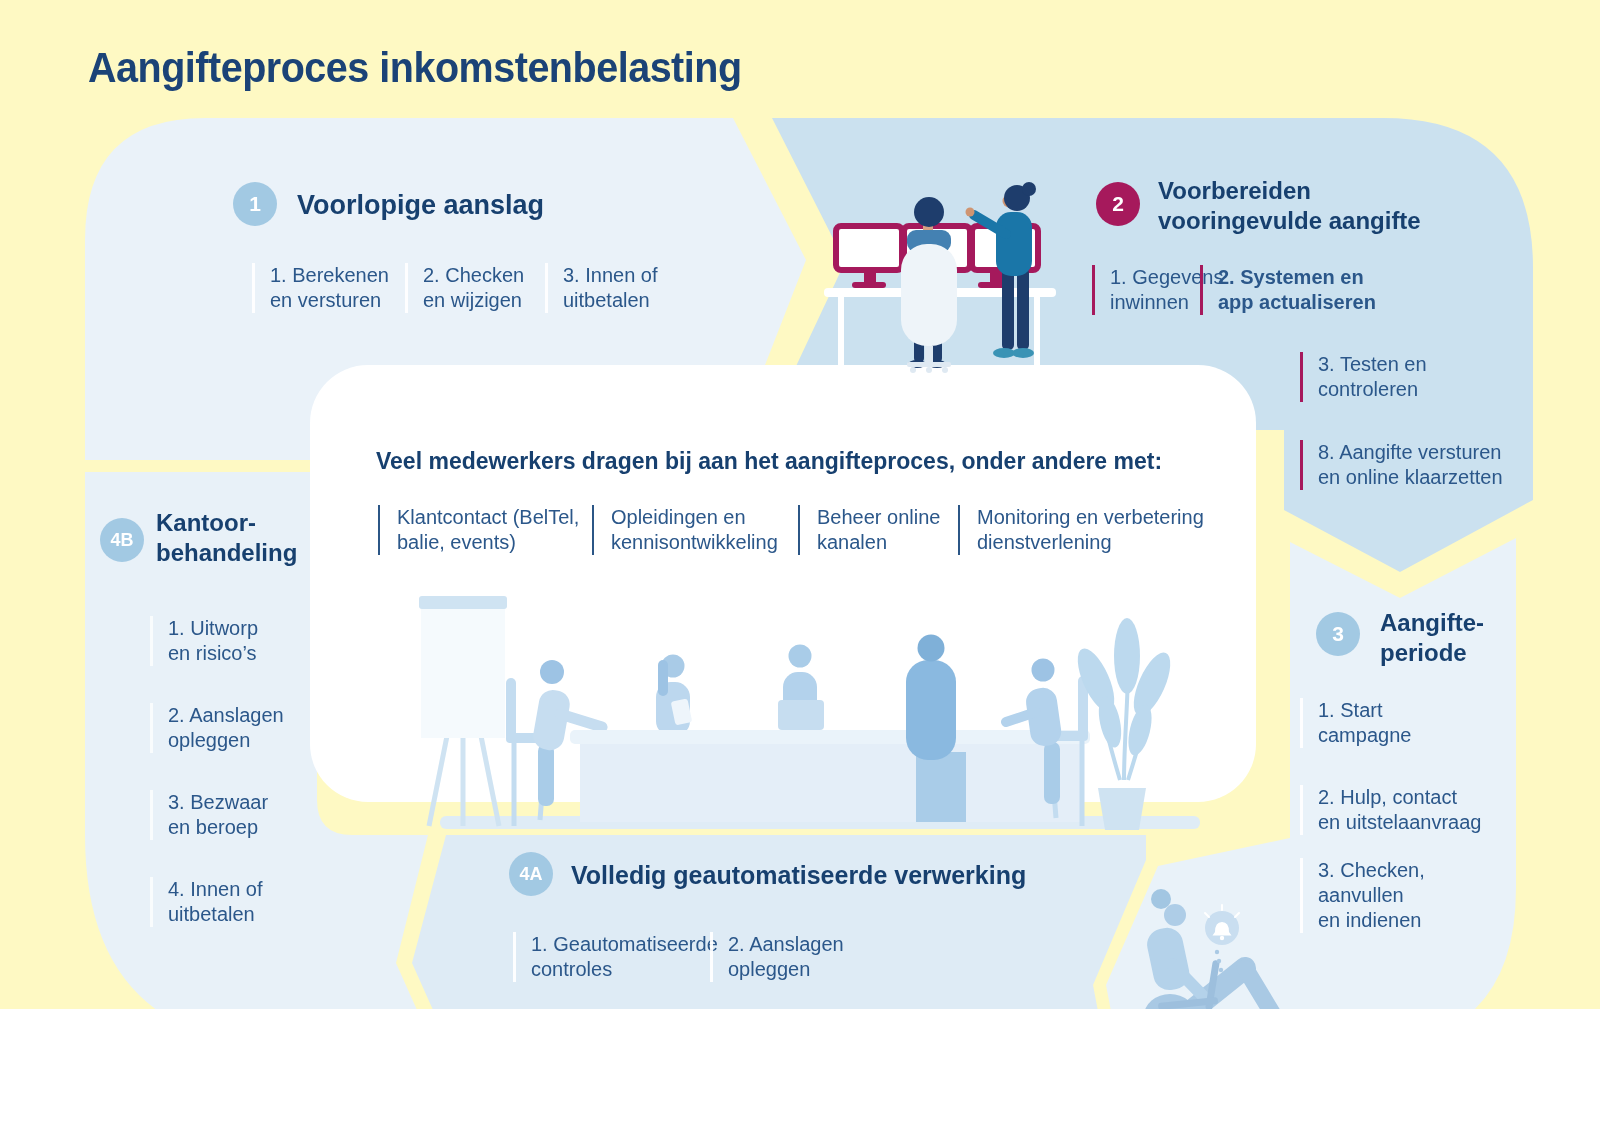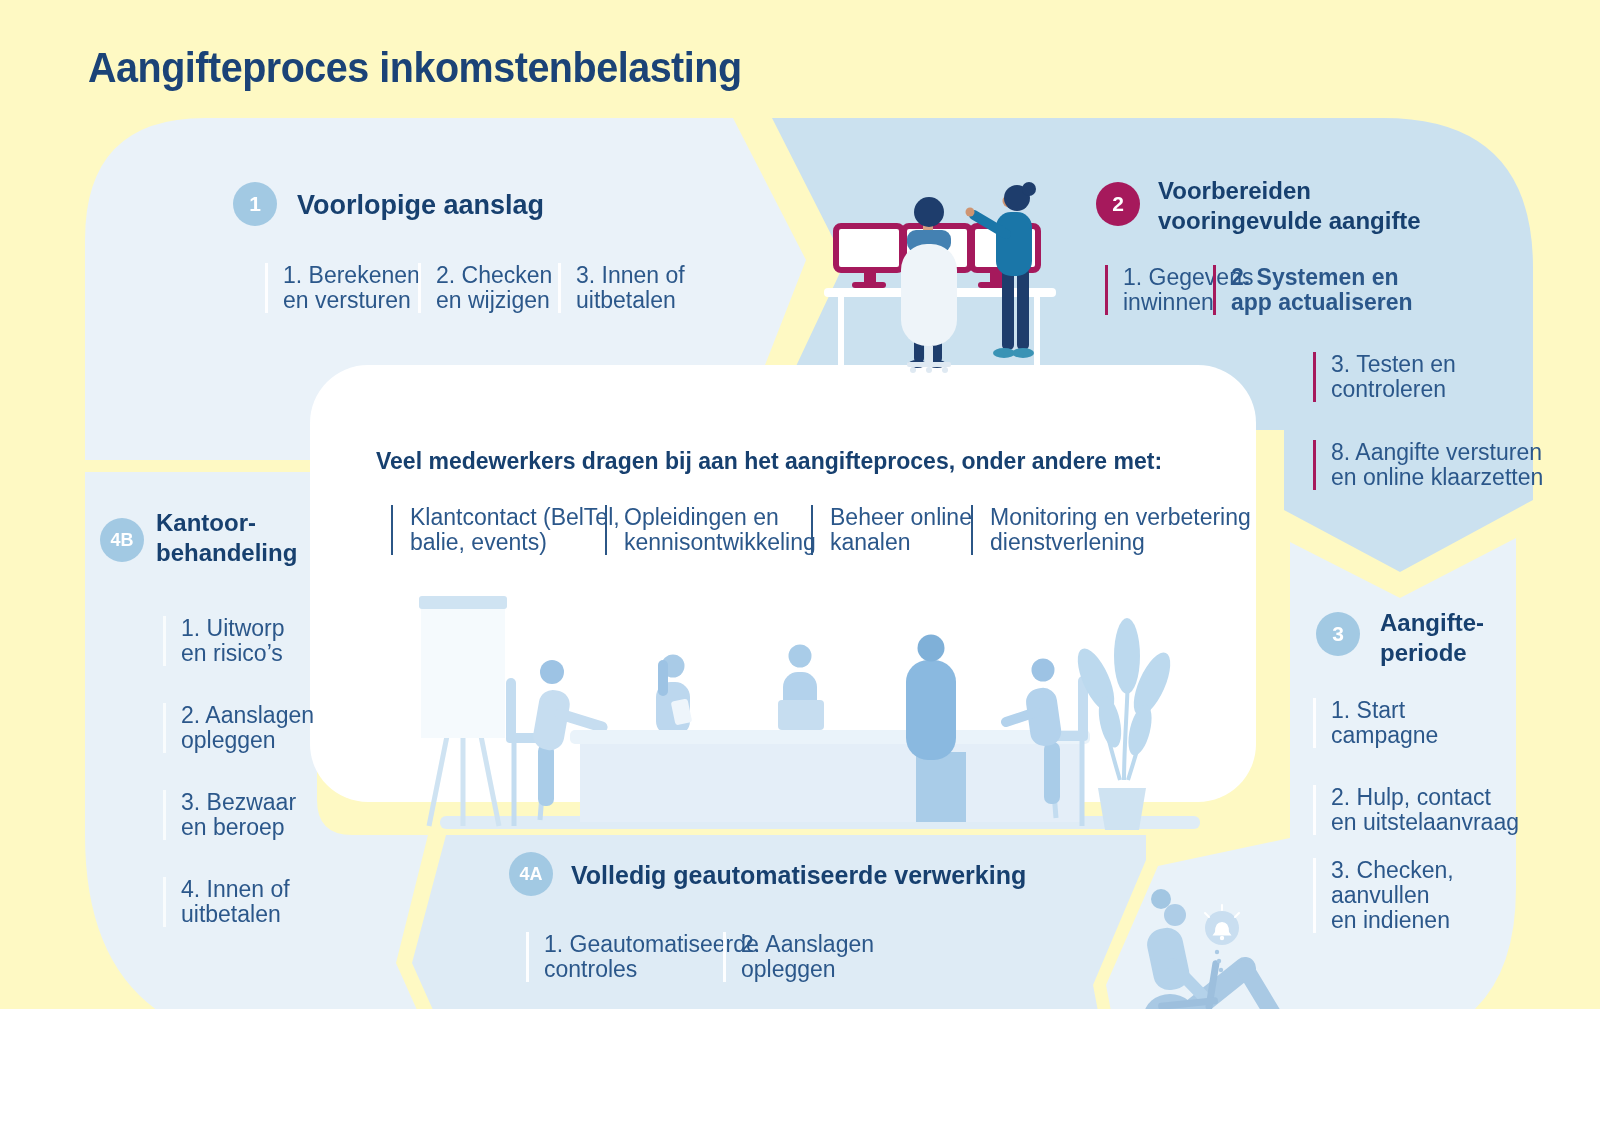--- a/index.html
+++ b/index.html
@@ -14,22 +14,22 @@
     letter-spacing:-0.5px;transform:scaleX(.94);transform-origin:left top;
   }
   .badge{
     width:44px;height:44px;border-radius:50%;background:#a2c9e3;color:#ffffff;
     font-weight:bold;font-size:21px;display:flex;align-items:center;justify-content:center;
   }
   .badge.small-label{font-size:18px;}
   .badge.magenta{background:#a6195c;}
   .sec-title{font-weight:bold;color:#17406f;font-size:24px;line-height:30px;}
   .item{
-    font-size:23px;line-height:25px;color:#2b578a;
-    border-left:3px solid rgba(255,255,255,.92);padding-left:15px;margin-left:13px;
+    font-size:20px;line-height:25px;color:#2b578a;
+    border-left:3px solid rgba(255,255,255,.92);padding-left:15px;
   }
   .item.magenta-bar{border-left-color:#a6195c;}
   .item.navy-bar{border-left:2px solid #2b5686;padding-left:17px;}
   .item.faint-bar{border-left-color:rgba(255,255,255,.75);}
   #center-heading{font-size:23px;font-weight:bold;color:#17406f;}
   #title-step1{font-size:27px;line-height:30px;}
   #title-step4a{font-size:25px;}
 </style>
 </head>
 <body>

